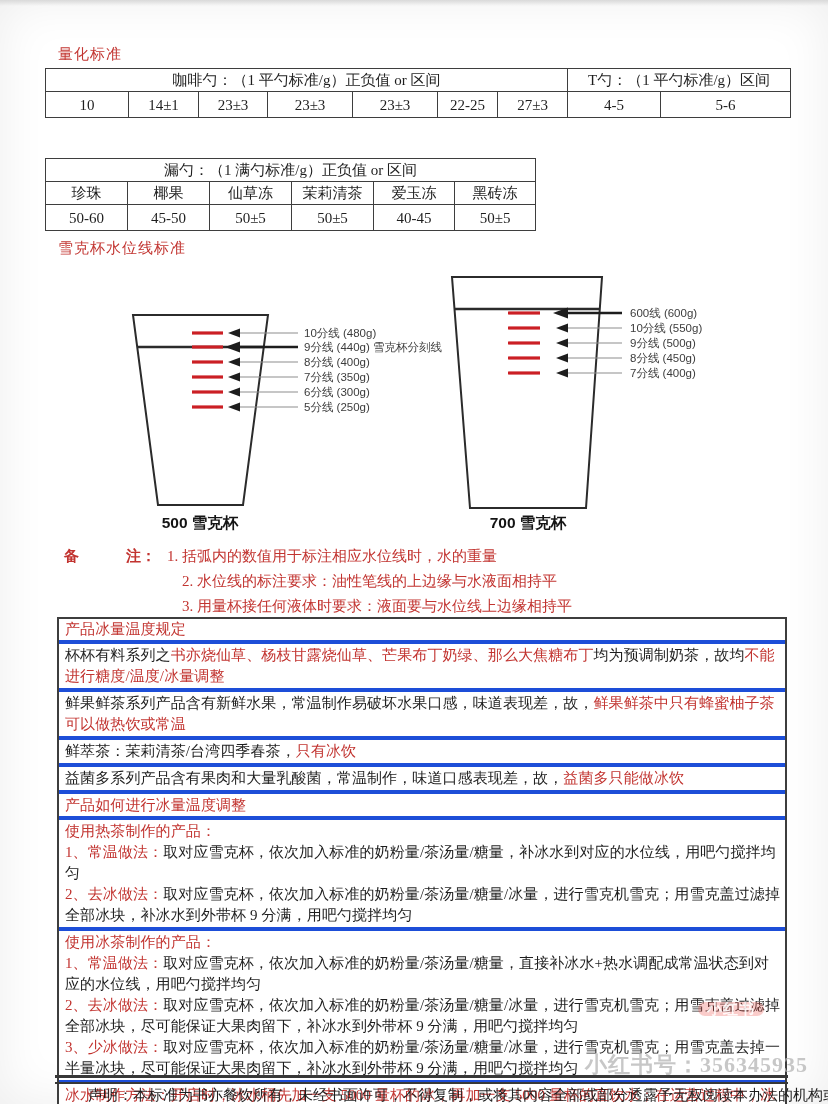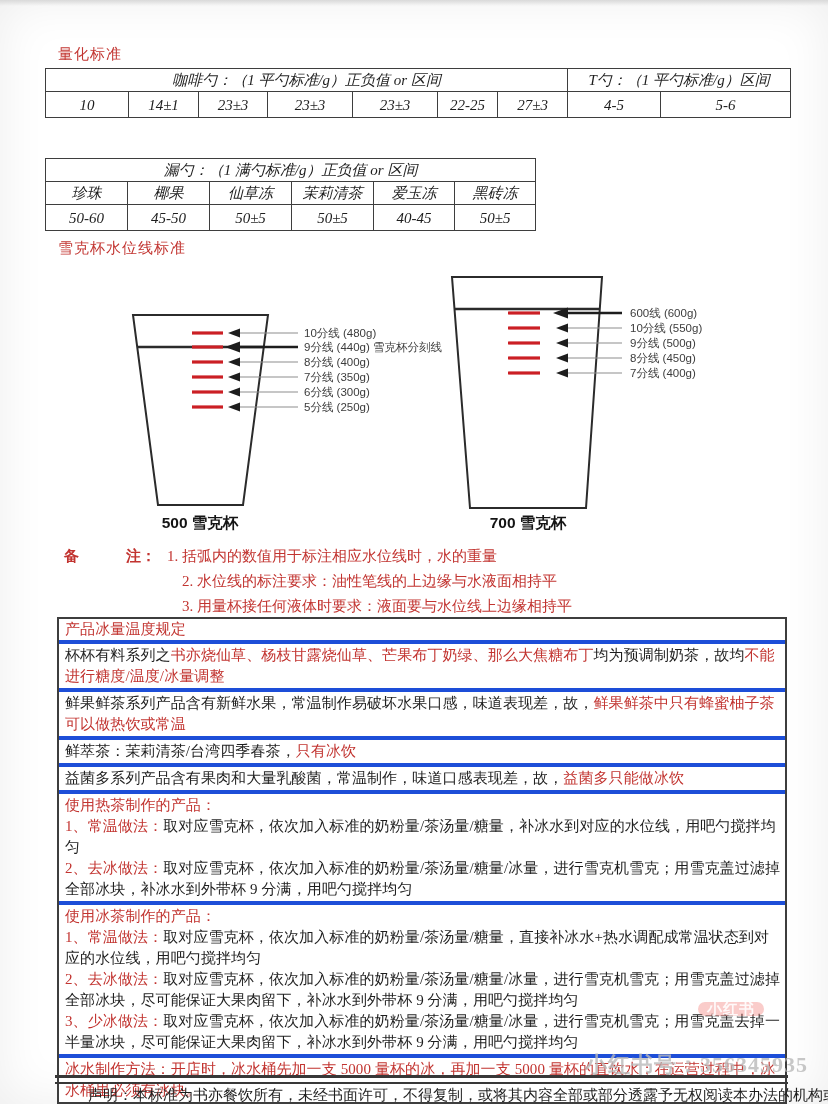--- a/index.html
+++ b/index.html
@@ -9,21 +9,21 @@
     box-shadow:inset 0 0 50px rgba(0,0,0,0.07);
   }
   .abs{position:absolute;}
   .red{color:#c23430;}
   table{border-collapse:collapse;table-layout:fixed;background:#fff;}
   table,td{border:1.5px solid #3e3e3e;}
   td{padding:0;text-align:center;font-size:15px;line-height:22px;overflow:hidden;white-space:nowrap;}
   
   #doc-header td{height:24px;}
   
-  .spoon td{height:22px;font-style:italic;}
+  .spoon td{height:22px;}
   .spoon .vals td{height:25px;}
   
   .sec-title{font-size:15px;letter-spacing:1px;}
   
   .remark-line{font-size:15px;white-space:nowrap;}
   
   #regulations{
     position:absolute;left:57px;top:617px;width:726px;
     border:2px solid #3e3e3e;background:#fff;
   }
@@ -208,20 +208,23 @@
     </div>
     <div class="reg-row">
       <span>鲜果鲜茶系列产品含有新鲜水果，常温制作易破坏水果口感，味道表现差，故，</span><span class="red">鲜果鲜茶中只有蜂蜜柚子茶可以做热饮或常温</span>
     </div>
     <div class="reg-row">
       <span>鲜萃茶：茉莉清茶/台湾四季春茶，</span><span class="red">只有冰饮</span>
     </div>
     <div class="reg-row">
       <span>益菌多系列产品含有果肉和大量乳酸菌，常温制作，味道口感表现差，故，</span><span class="red">益菌多只能做冰饮</span>
     </div>
+    <div class="reg-row red" style="line-height:20px;">
+      <span>产品如何进行冰量温度调整</span>
+    </div>
     <div class="reg-row">
       <p class="reg-para red">使用热茶制作的产品：</p>
       <p class="reg-para"><span class="red">1、常温做法：</span><span>取对应雪克杯，依次加入标准的奶粉量/茶汤量/糖量，补冰水到对应的水位线，用吧勺搅拌均匀</span></p>
       <p class="reg-para"><span class="red">2、去冰做法：</span><span>取对应雪克杯，依次加入标准的奶粉量/茶汤量/糖量/冰量，进行雪克机雪克；用雪克盖过滤掉全部冰块，补冰水到外带杯 9 分满，用吧勺搅拌均匀</span></p>
     </div>
     <div class="reg-row">
       <p class="reg-para red">使用冰茶制作的产品：</p>
       <p class="reg-para"><span class="red">1、常温做法：</span><span>取对应雪克杯，依次加入标准的奶粉量/茶汤量/糖量，直接补冰水+热水调配成常温状态到对应的水位线，用吧勺搅拌均匀</span></p>
       <p class="reg-para"><span class="red">2、去冰做法：</span><span>取对应雪克杯，依次加入标准的奶粉量/茶汤量/糖量/冰量，进行雪克机雪克；用雪克盖过滤掉全部冰块，尽可能保证大果肉留下，补冰水到外带杯 9 分满，用吧勺搅拌均匀</span></p>
       <p class="reg-para"><span class="red">3、少冰做法：</span><span>取对应雪克杯，依次加入标准的奶粉量/茶汤量/糖量/冰量，进行雪克机雪克；用雪克盖去掉一半量冰块，尽可能保证大果肉留下，补冰水到外带杯 9 分满，用吧勺搅拌均匀</span></p>

